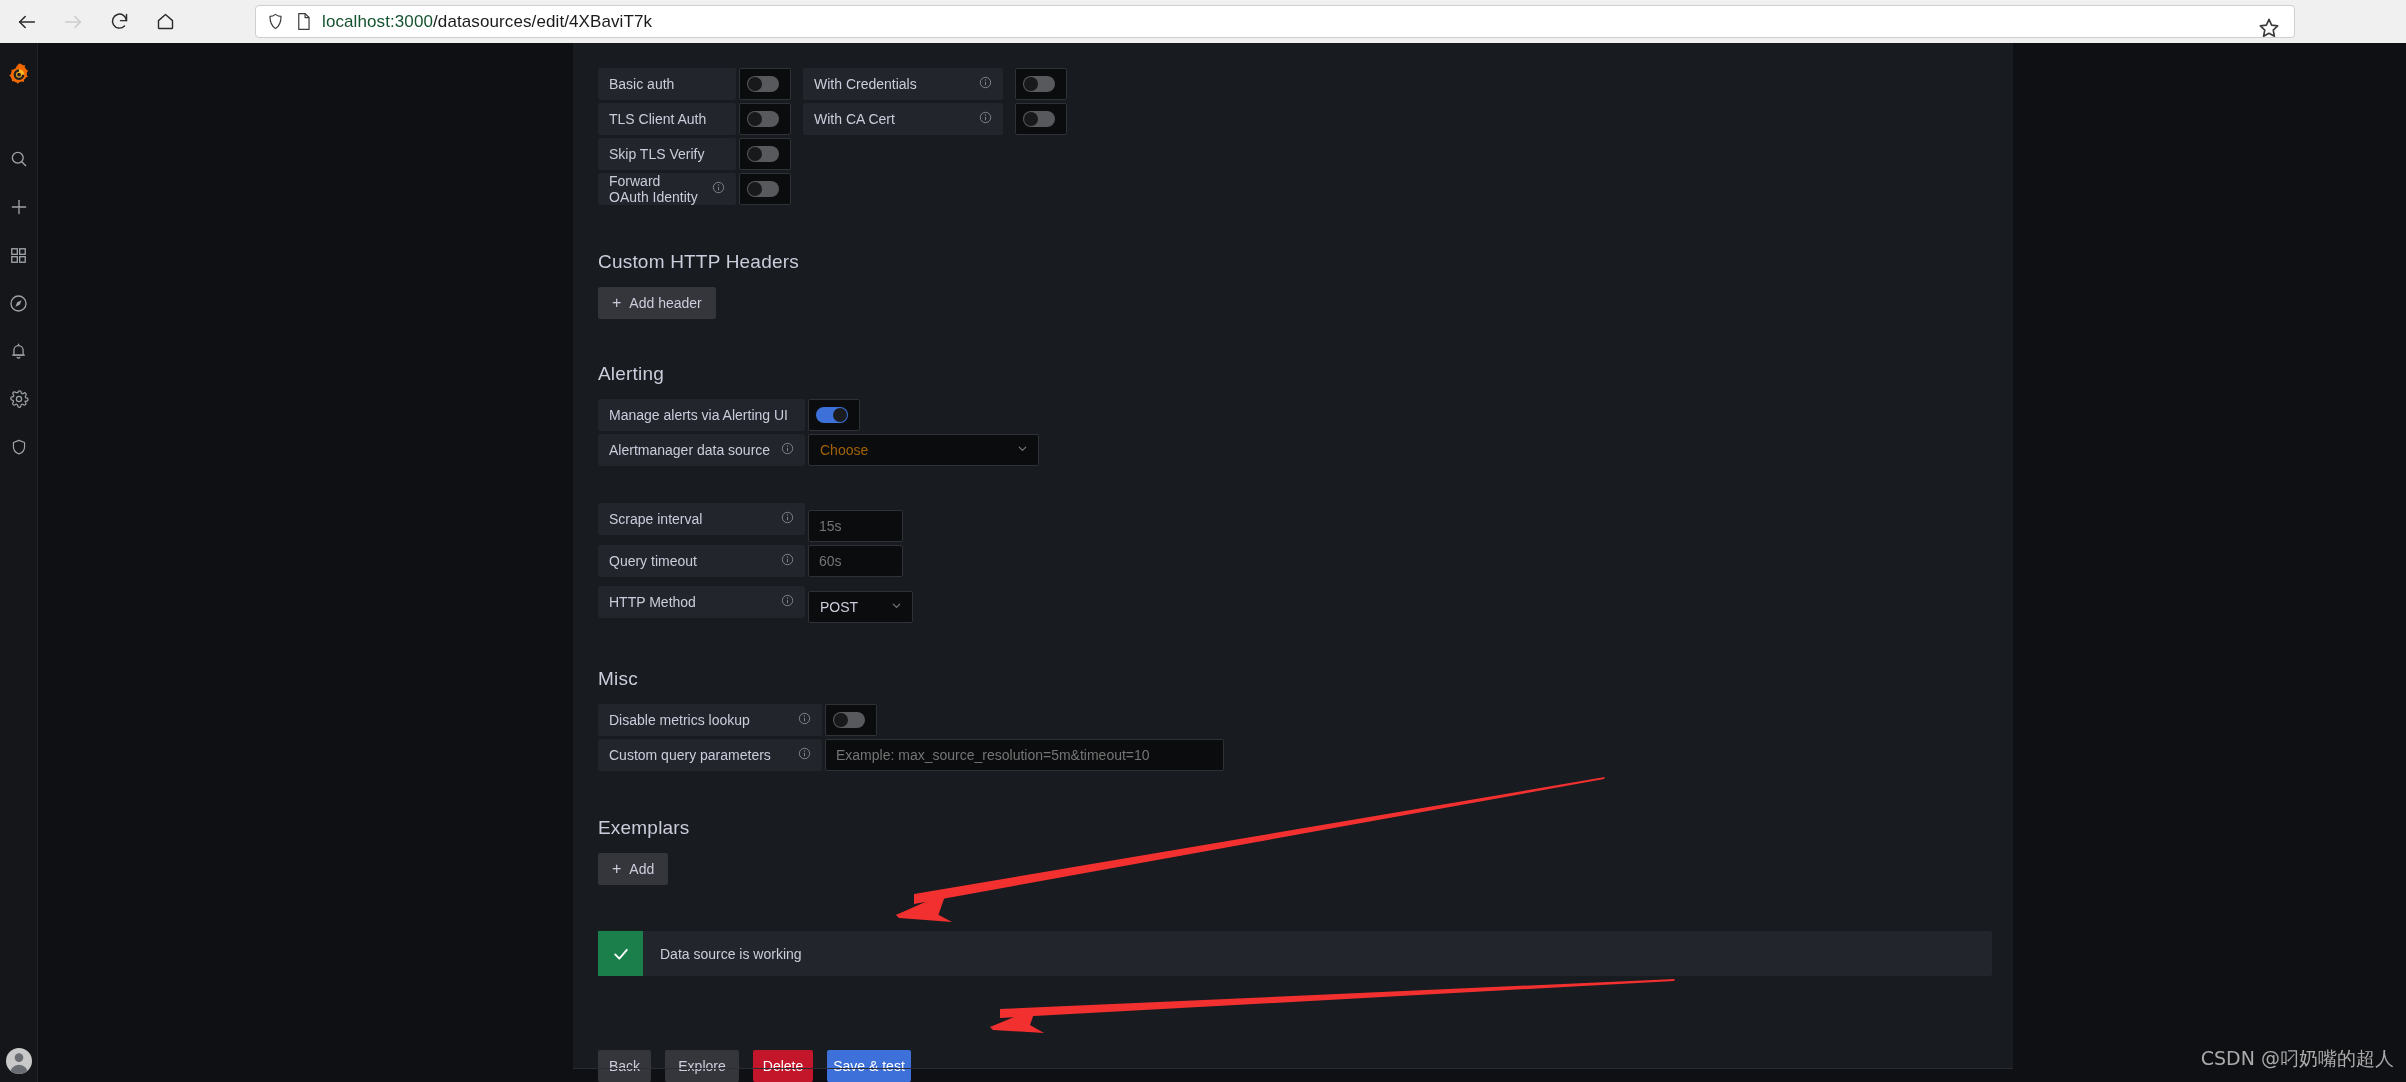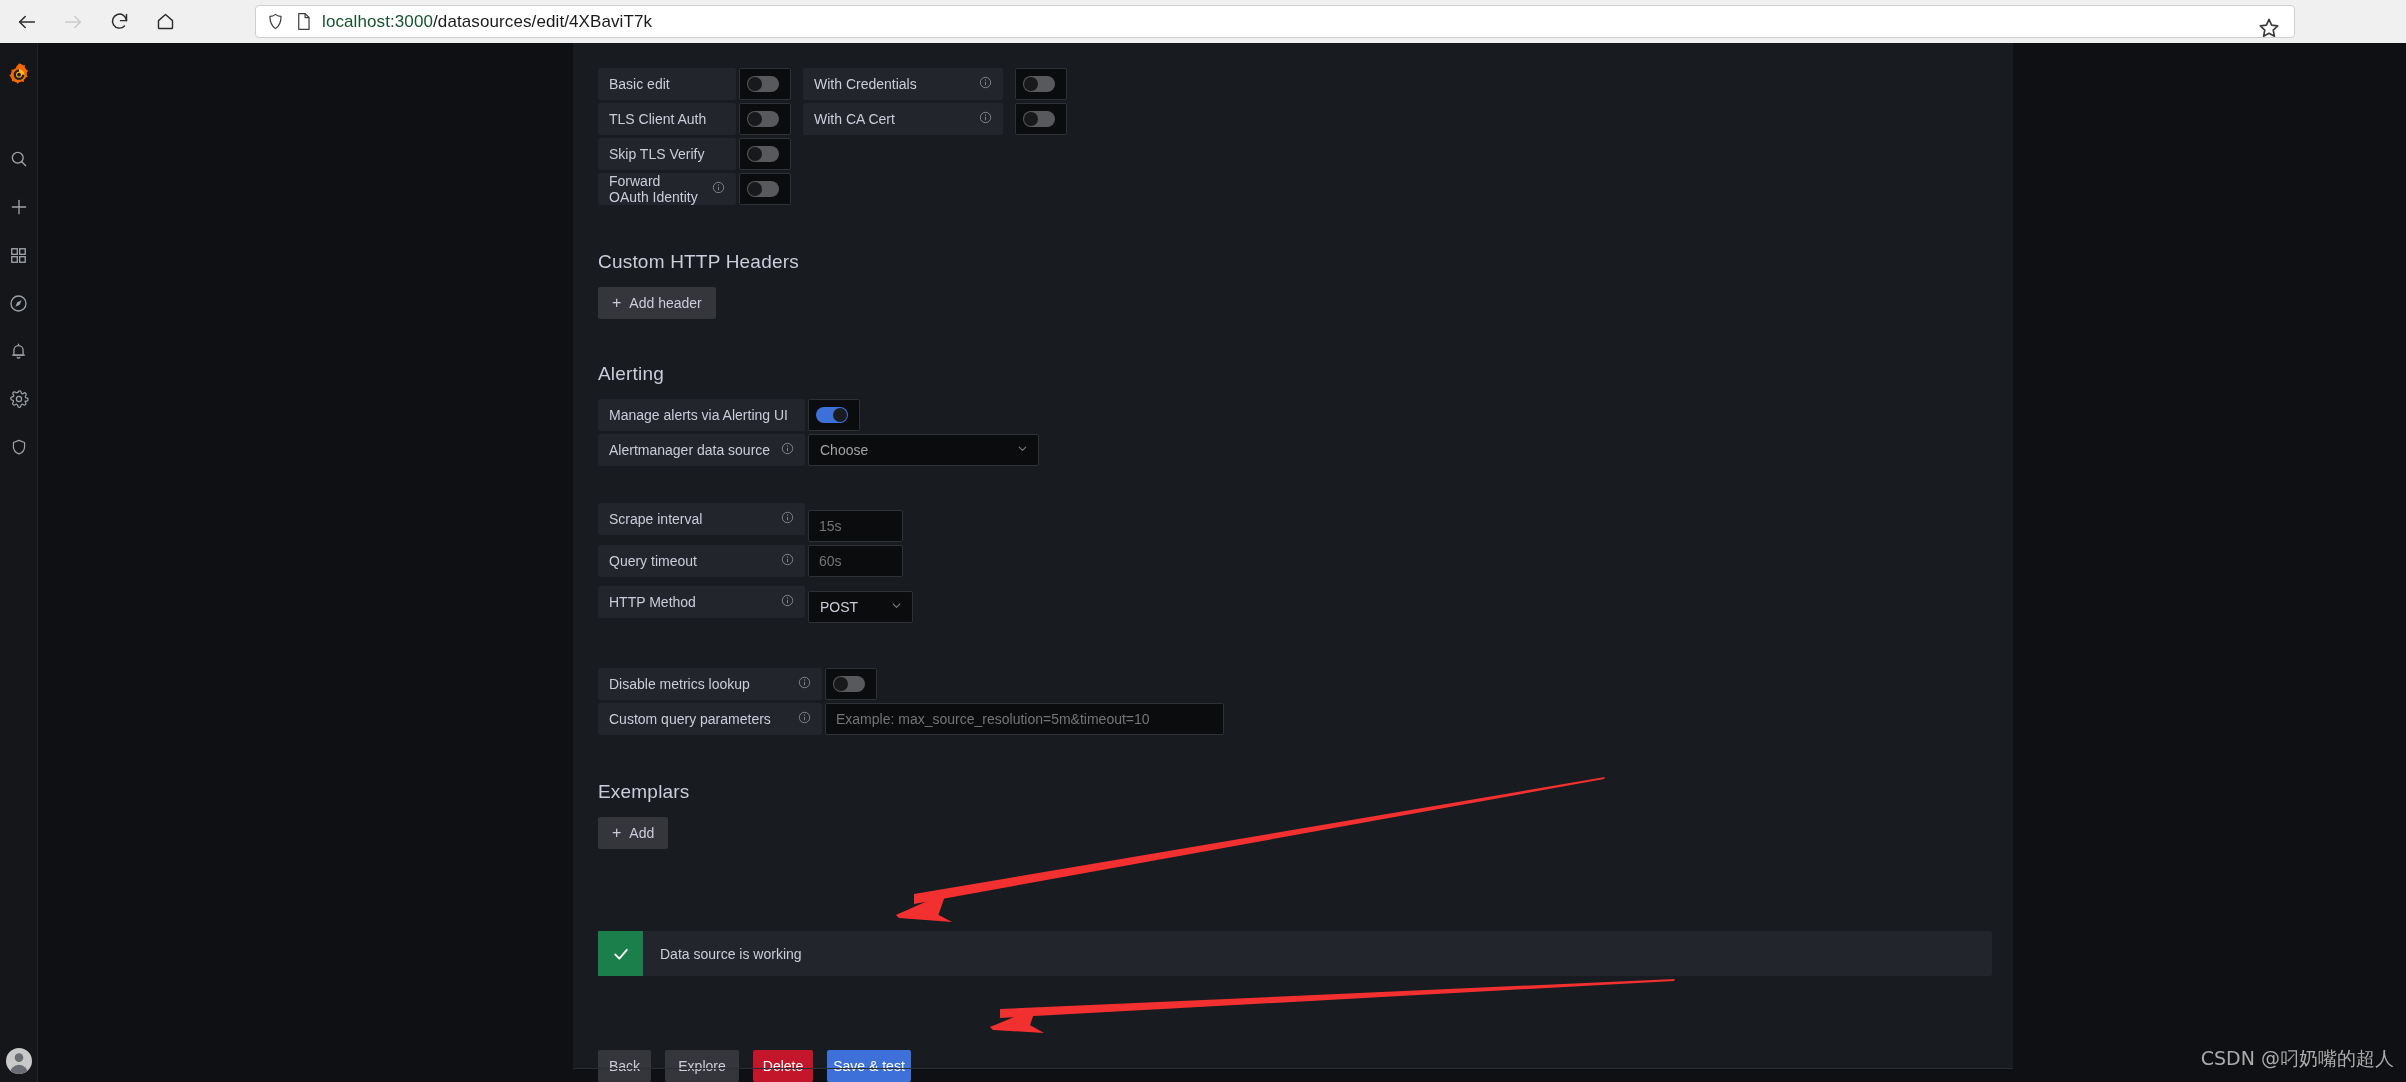--- a/index.html
+++ b/index.html
@@ -119,21 +119,21 @@
     display: flex; align-items: center;
     padding: 0 10px;
     color: #6d7178; font-size: 14px;
   }
   .select-input {
     background: #0b0c0e;
     border: 1px solid #2e3136;
     height: 32px; border-radius: 2px;
     display: flex; align-items: center; justify-content: space-between;
     padding: 0 9px 0 11px;
-    color: #a3a3a3; font-size: 14px;
+    color: #a16207; font-size: 14px;
   }
   .select-input.has-value { color: #ccccdc; margin-top: 11px; }
   .chev { opacity: .75; margin-left: 10px; }
 
   .gbtn {
     height: 32px; border-radius: 2px; border: none;
     display: inline-flex; align-items: center; justify-content: center;
     font-family: "Liberation Sans", sans-serif;
     font-size: 14px; color: #ccccdc;
     padding: 0 14px; cursor: pointer;
@@ -298,21 +298,21 @@
       </svg>
   </div>
 </div>
 
 <div id="content-panel">
 
   <div style="padding:25px 0 0 25px;">
 
     <div class="row">
       <div class="row-label" style="width:138px;">
-        <span>Basic edit</span>
+        <span>Basic auth</span>
       </div>
       <div class="toggle-box" style="margin-left:3px;">
         <div class="toggle">
             <div class="knob"></div>
           </div>
       </div>
       <div class="row-label" style="width:200px;margin-left:12px;">
         <span>With Credentials</span>
         <span class="info-icon">
           <svg width="13" height="13" viewBox="0 0 16 16" fill="none" stroke="#9fa3a8" stroke-width="1.2">
@@ -474,20 +474,21 @@
         <span class="chev">
           <svg width="13" height="13" viewBox="0 0 16 16" fill="none" stroke="#9fa3a8" stroke-width="1.4" stroke-linecap="round" stroke-linejoin="round">
               <polyline points="4,6.3 8,10.3 12,6.3"></polyline>
             </svg>
         </span>
       </div>
     </div>
   </div>
 
   <div style="margin-top:45px;">
+    <div class="section-title">Misc</div>
     <div style="margin-left:25px;">
       <div class="row">
         <div class="row-label" style="width:224px;">
           <span>Disable metrics lookup</span>
           <span class="info-icon">
             <svg width="13" height="13" viewBox="0 0 16 16" fill="none" stroke="#9fa3a8" stroke-width="1.2">
                 <circle cx="8" cy="8" r="6.4"></circle>
                 <line x1="8" y1="7.2" x2="8" y2="11.4"></line>
                 <circle cx="8" cy="4.9" r=".8" fill="#9fa3a8" stroke="none"></circle>
               </svg>

